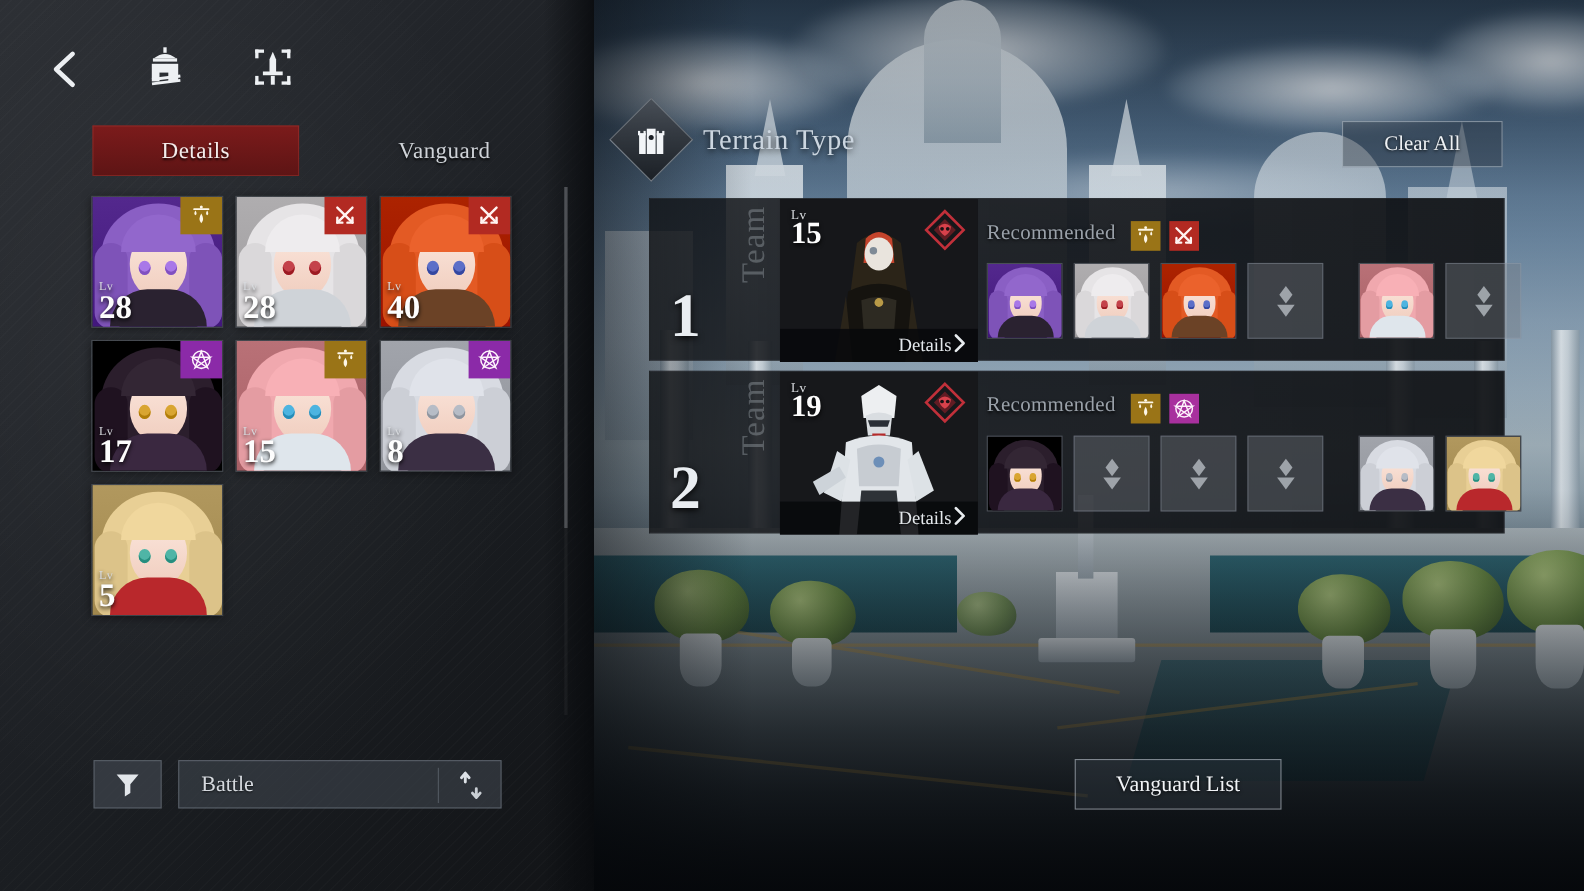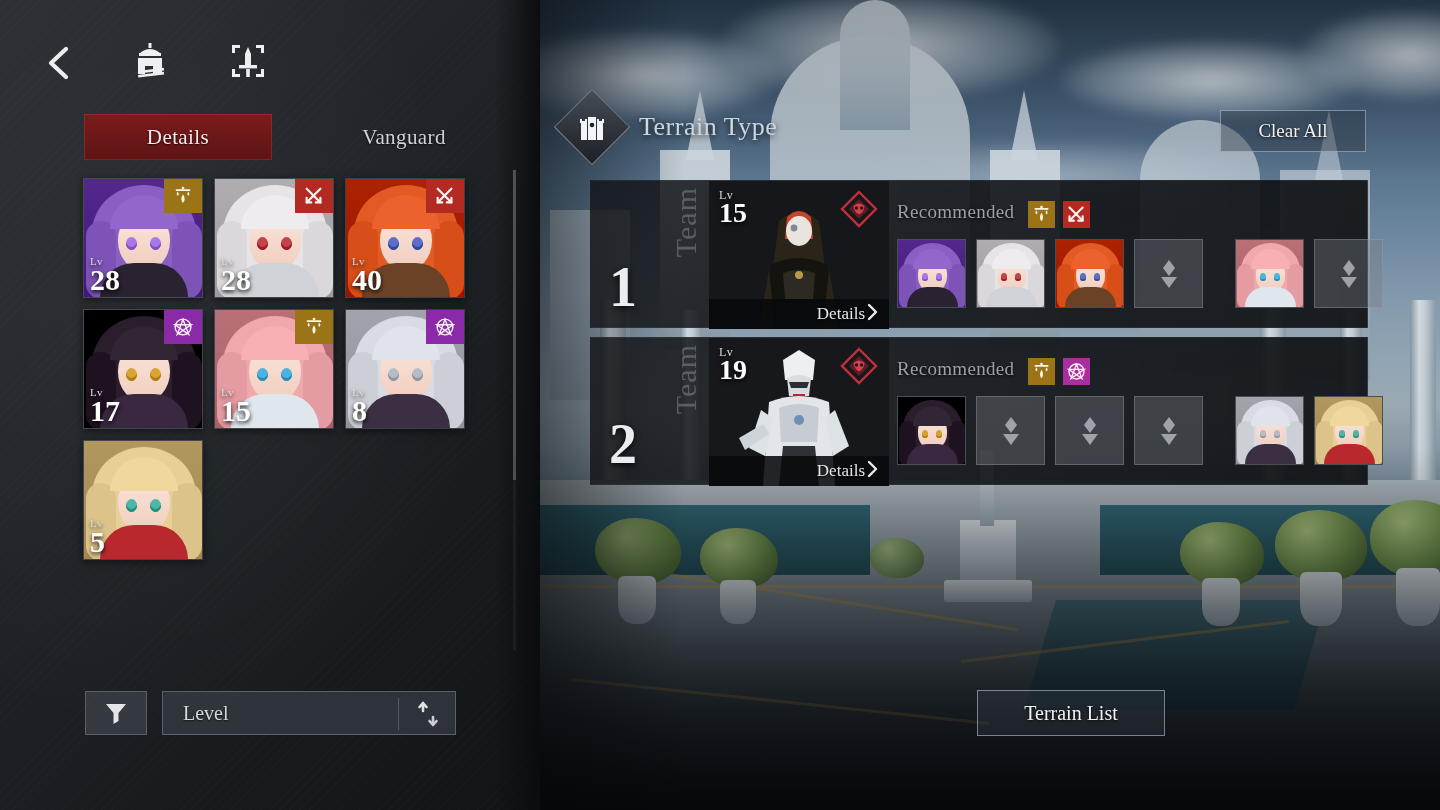--- a/index.html
+++ b/index.html
@@ -543,21 +543,21 @@
       <div class="scroll-thumb"></div>
     </div>
 
     <div class="filter-btn">
       <svg width="26" height="26" viewBox="0 0 26 26" fill="#e2e6ea">
         <path d="M3 4 H23 L15.5 13 V21 L10.5 24 V13 Z"></path>
       </svg>
     </div>
 
     <div class="sort-select">
-      <span class="sort-label">Level</span>
+      <span class="sort-label">Battle</span>
       <div class="sort-divider"></div>
       <div class="sort-arrows">
         <svg width="30" height="28" viewBox="0 0 30 28" fill="#dde2e7">
           <path d="M10 11 L10 3 M10 3 L6.5 7 M10 3 L13.5 7" stroke="#dde2e7" stroke-width="2.6" fill="none" stroke-linecap="round"></path>
           <path d="M20 17 L20 25 M20 25 L16.5 21 M20 25 L23.5 21" stroke="#c9ced4" stroke-width="2.6" fill="none" stroke-linecap="round"></path>
         </svg>
       </div>
     </div>
   </div>
 
@@ -817,15 +817,15 @@
       <div class="eye l" style="left:24.15px;top:33.349999999999994px;width:6.324999999999999px;height:7.475px;background:#4fb5a6;box-shadow:inset 0 -1.7249999999999999px 0 #278d7e;"></div>
       <div class="eye r" style="left:37.949999999999996px;top:33.349999999999994px;width:6.324999999999999px;height:7.475px;background:#4fb5a6;box-shadow:inset 0 -1.7249999999999999px 0 #278d7e;"></div>
       <div class="body" style="left:9.2px;width:50.599999999999994px;height:19.549999999999997px;background:#b9282c;"></div>
     </div>
             </div>
       </div>
     </div>
       </div>
     </div>
 
-  <div class="btn-forsaken">Terrain List</div>
+  <div class="btn-forsaken">Vanguard List</div>
 
 </div>
 
 </body></html>

